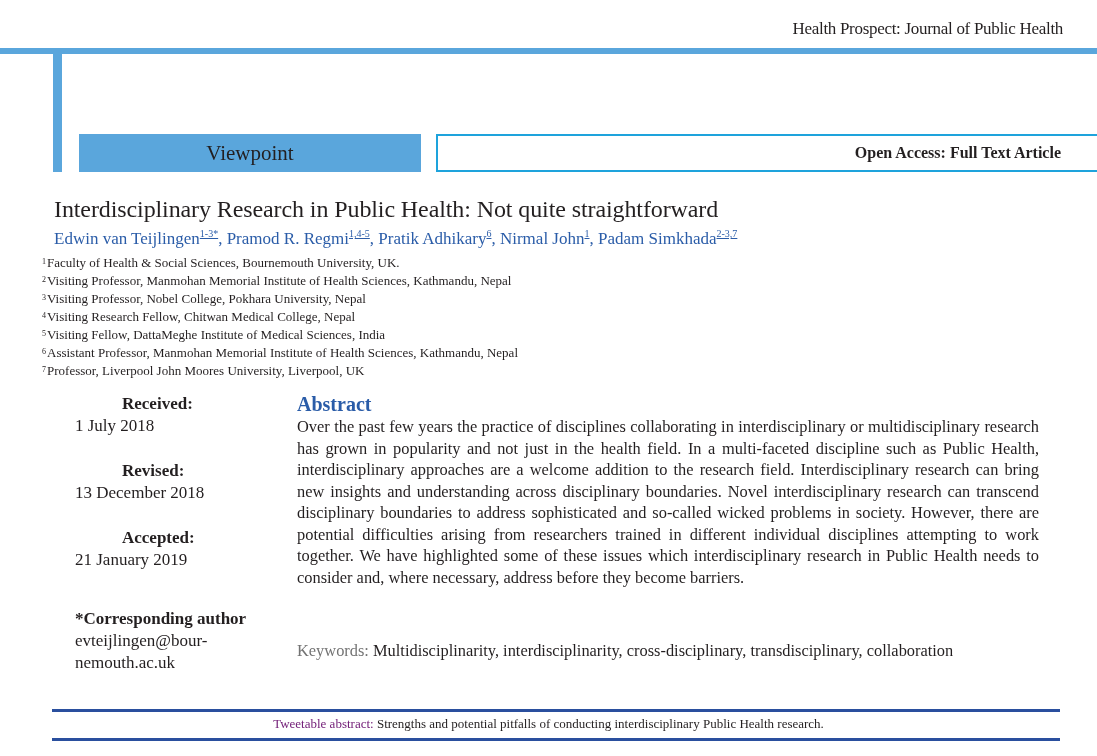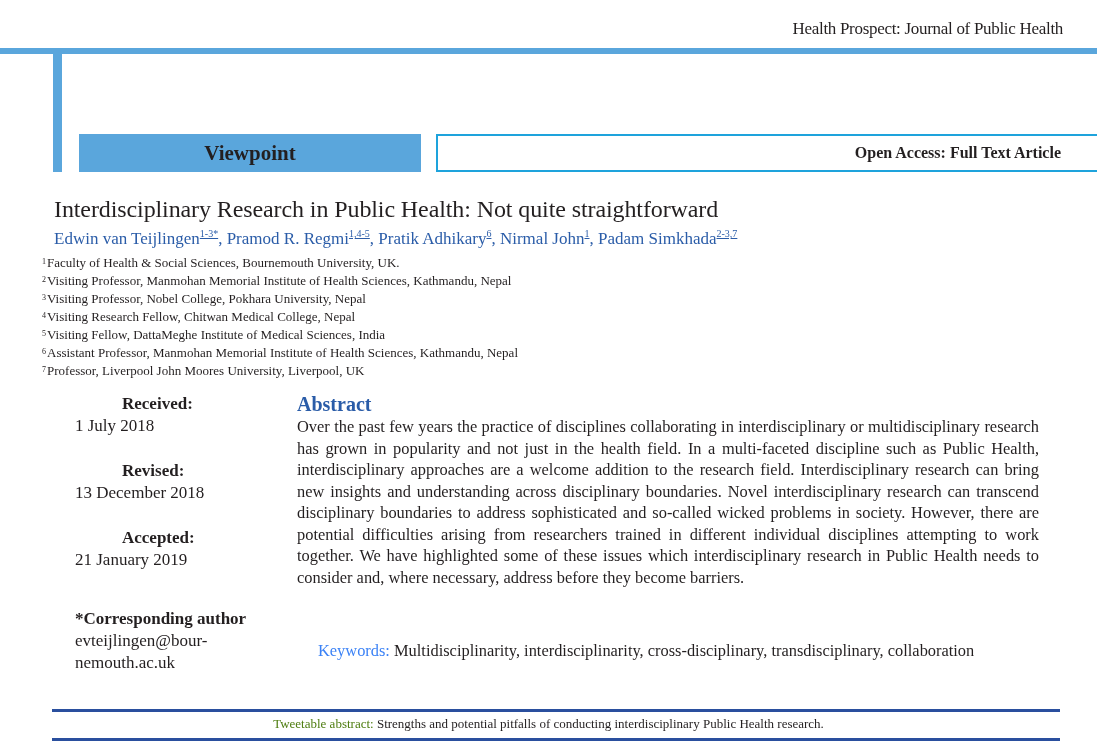--- a/index.html
+++ b/index.html
@@ -4,44 +4,44 @@
   <style>
     html, body { margin:0; padding:0; background:#ffffff; }
     body { width:1097px; height:756px; position:relative; overflow:hidden;
            font-family: "Liberation Serif", "DejaVu Serif", serif; color:#231f20; }
     .abs { position:absolute; }
     .journal-name { right:34px; top:19px; font-size:17px; font-weight:normal; letter-spacing:-0.3px; color:#231f20; }
     .top-rule { left:0; top:48px; width:1097px; height:6px; background:#5aa6dc; }
     .left-rule { left:53px; top:54px; width:9px; height:118px; background:#5aa6dc; }
     .viewpoint { left:79px; top:134px; width:342px; height:38px; background:#5aa6dc;
                  display:flex; align-items:center; justify-content:center;
-                 font-size:21px; font-weight:bold; color:#231f20; }
+                 font-size:21px; font-weight:normal; color:#231f20; }
     .viewpoint span { margin-left:0px; }
     .open-access { left:436px; top:134px; width:623px; height:34px; border:2px solid #1ea3dc;
                    display:flex; align-items:center; justify-content:flex-end; padding-right:86px; box-sizing:content-box;
                    font-size:16px; font-weight:bold; color:#231f20; }
     .open-access span { margin-right:0;text-align:center; }
     .title { left:54px; top:196px; font-size:24px; color:#231f20; letter-spacing:-0.1px; }
     .authors { left:54px; top:229px; font-size:17px; color:#2a5ca8; }
     .authors sup { font-size:10px; vertical-align:top; position:relative; top:-1px;text-decoration:underline; }
     .affils { left:42px; top:254px; font-size:13px; line-height:18px; color:#231f20; }
     .affils sup { font-size:8px; vertical-align:top; position:relative; top:-1px; margin-right:1px; }
     .meta { left:75px; top:393px; font-size:17px; line-height:22px; color:#231f20; }
     .meta .lbl { font-weight:bold;margin-left:47px; }
     .meta .grp { margin-bottom:23px; }
     .corr { left:75px; top:608px; font-size:17px; line-height:22px; color:#231f20; width:200px; }
     .corr .lbl { font-weight:bold; }
     .abstract-head { left:297px; top:393px; font-size:20px; font-weight:bold; color:#2a5ca8; }
     .abstract-body { left:297px; top:416px; width:742px; font-size:16.4px; line-height:21.5px;
                      text-align:justify; color:#231f20; }
     .keywords { left:297px; top:641px; font-size:16.4px; color:#231f20; }
-    .keywords .k-lbl { color:#3b82f6;margin-left:21px; }
+    .keywords .k-lbl { color:#737373; }
     .rule-blue { left:52px; width:1008px; height:3px; background:#2a4f9e; }
     .tweet { left:0; width:1097px; top:716px; text-align:center; font-size:13px; color:#231f20; }
-    .tweet .t-lbl { color:#4d7c0f;margin-top:26px; }
+    .tweet .t-lbl { color:#701a75;margin-top:26px; }
   </style>
 </head>
 <body>
 
 <div class="abs journal-name">Health Prospect: Journal of Public Health</div>
 <div class="abs top-rule"></div>
 <div class="abs left-rule"></div>
 
 <div class="abs viewpoint">
   <span>Viewpoint</span>

